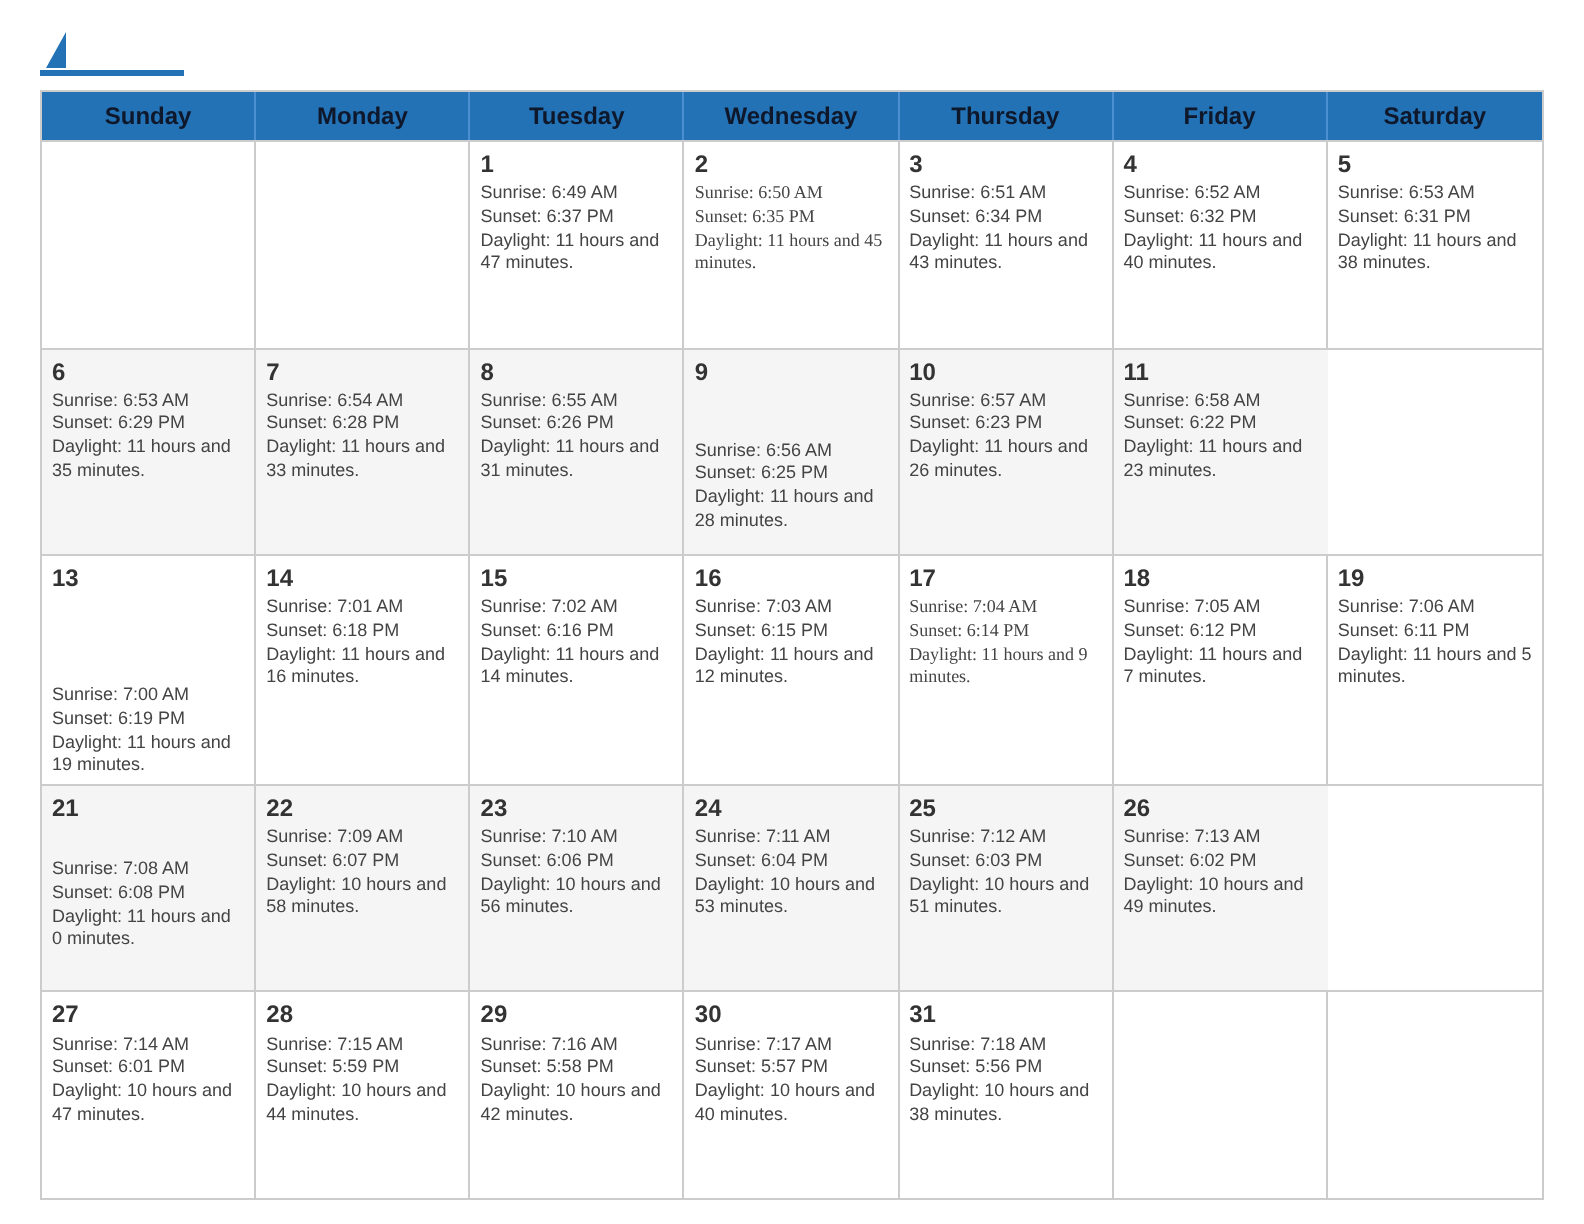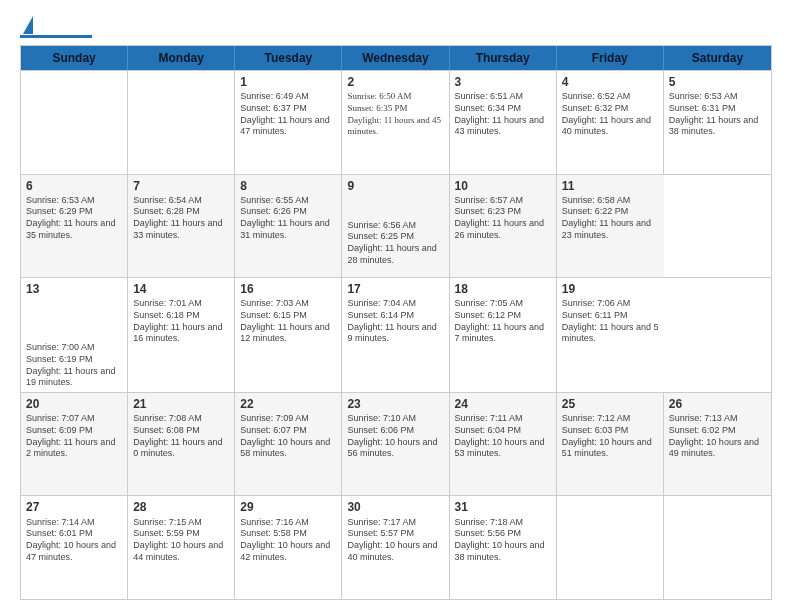--- a/index.html
+++ b/index.html
@@ -206,54 +206,54 @@
 Sunset: 6:19 PM
 Daylight: 11 hours and 19 minutes.</div>
           </div>
           <div class="cal-cell">
             <div class="day-num">14</div>
             <div class="day-info" style="white-space: pre-line;">Sunrise: 7:01 AM
 Sunset: 6:18 PM
 Daylight: 11 hours and 16 minutes.</div>
           </div>
           <div class="cal-cell">
+            <div class="day-num">15</div>
+            <div class="day-info" style="white-space: pre-line;">Sunrise: 7:02 AM
+Sunset: 6:16 PM
+Daylight: 11 hours and 14 minutes.</div>
+          </div>
+          <div class="cal-cell">
             <div class="day-num">16</div>
             <div class="day-info" style="white-space: pre-line;">Sunrise: 7:03 AM
 Sunset: 6:15 PM
 Daylight: 11 hours and 12 minutes.</div>
           </div>
           <div class="cal-cell">
             <div class="day-num">17</div>
-            <div class="day-info" style="white-space: pre-line;">Sunrise: 7:04 AM
+            <div class="day-info" style="white-space: pre-line; font-family: Liberation Serif, serif;">Sunrise: 7:04 AM
 Sunset: 6:14 PM
 Daylight: 11 hours and 9 minutes.</div>
           </div>
           <div class="cal-cell">
             <div class="day-num">18</div>
             <div class="day-info" style="white-space: pre-line;">Sunrise: 7:05 AM
 Sunset: 6:12 PM
 Daylight: 11 hours and 7 minutes.</div>
           </div>
           <div class="cal-cell">
             <div class="day-num">19</div>
             <div class="day-info" style="white-space: pre-line;">Sunrise: 7:06 AM
 Sunset: 6:11 PM
 Daylight: 11 hours and 5 minutes.</div>
           </div>
         </div>
         <div class="cal-row">
           <div class="cal-cell shaded">
-            <div class="day-num">20</div>
-            <div class="day-info" style="white-space: pre-line;">Sunrise: 7:07 AM
-Sunset: 6:09 PM
-Daylight: 11 hours and 2 minutes.</div>
-          </div>
-          <div class="cal-cell shaded">
             <div class="day-num">21</div>
-            <div class="day-info" style="white-space: pre-line;">Sunrise: 7:08 AM
+            <div class="day-info" style="white-space: pre-line; margin-top: 16px;">Sunrise: 7:08 AM
 Sunset: 6:08 PM
 Daylight: 11 hours and 0 minutes.</div>
           </div>
           <div class="cal-cell shaded">
             <div class="day-num">22</div>
             <div class="day-info" style="white-space: pre-line;">Sunrise: 7:09 AM
 Sunset: 6:07 PM
 Daylight: 10 hours and 58 minutes.</div>
           </div>
           <div class="cal-cell shaded">

